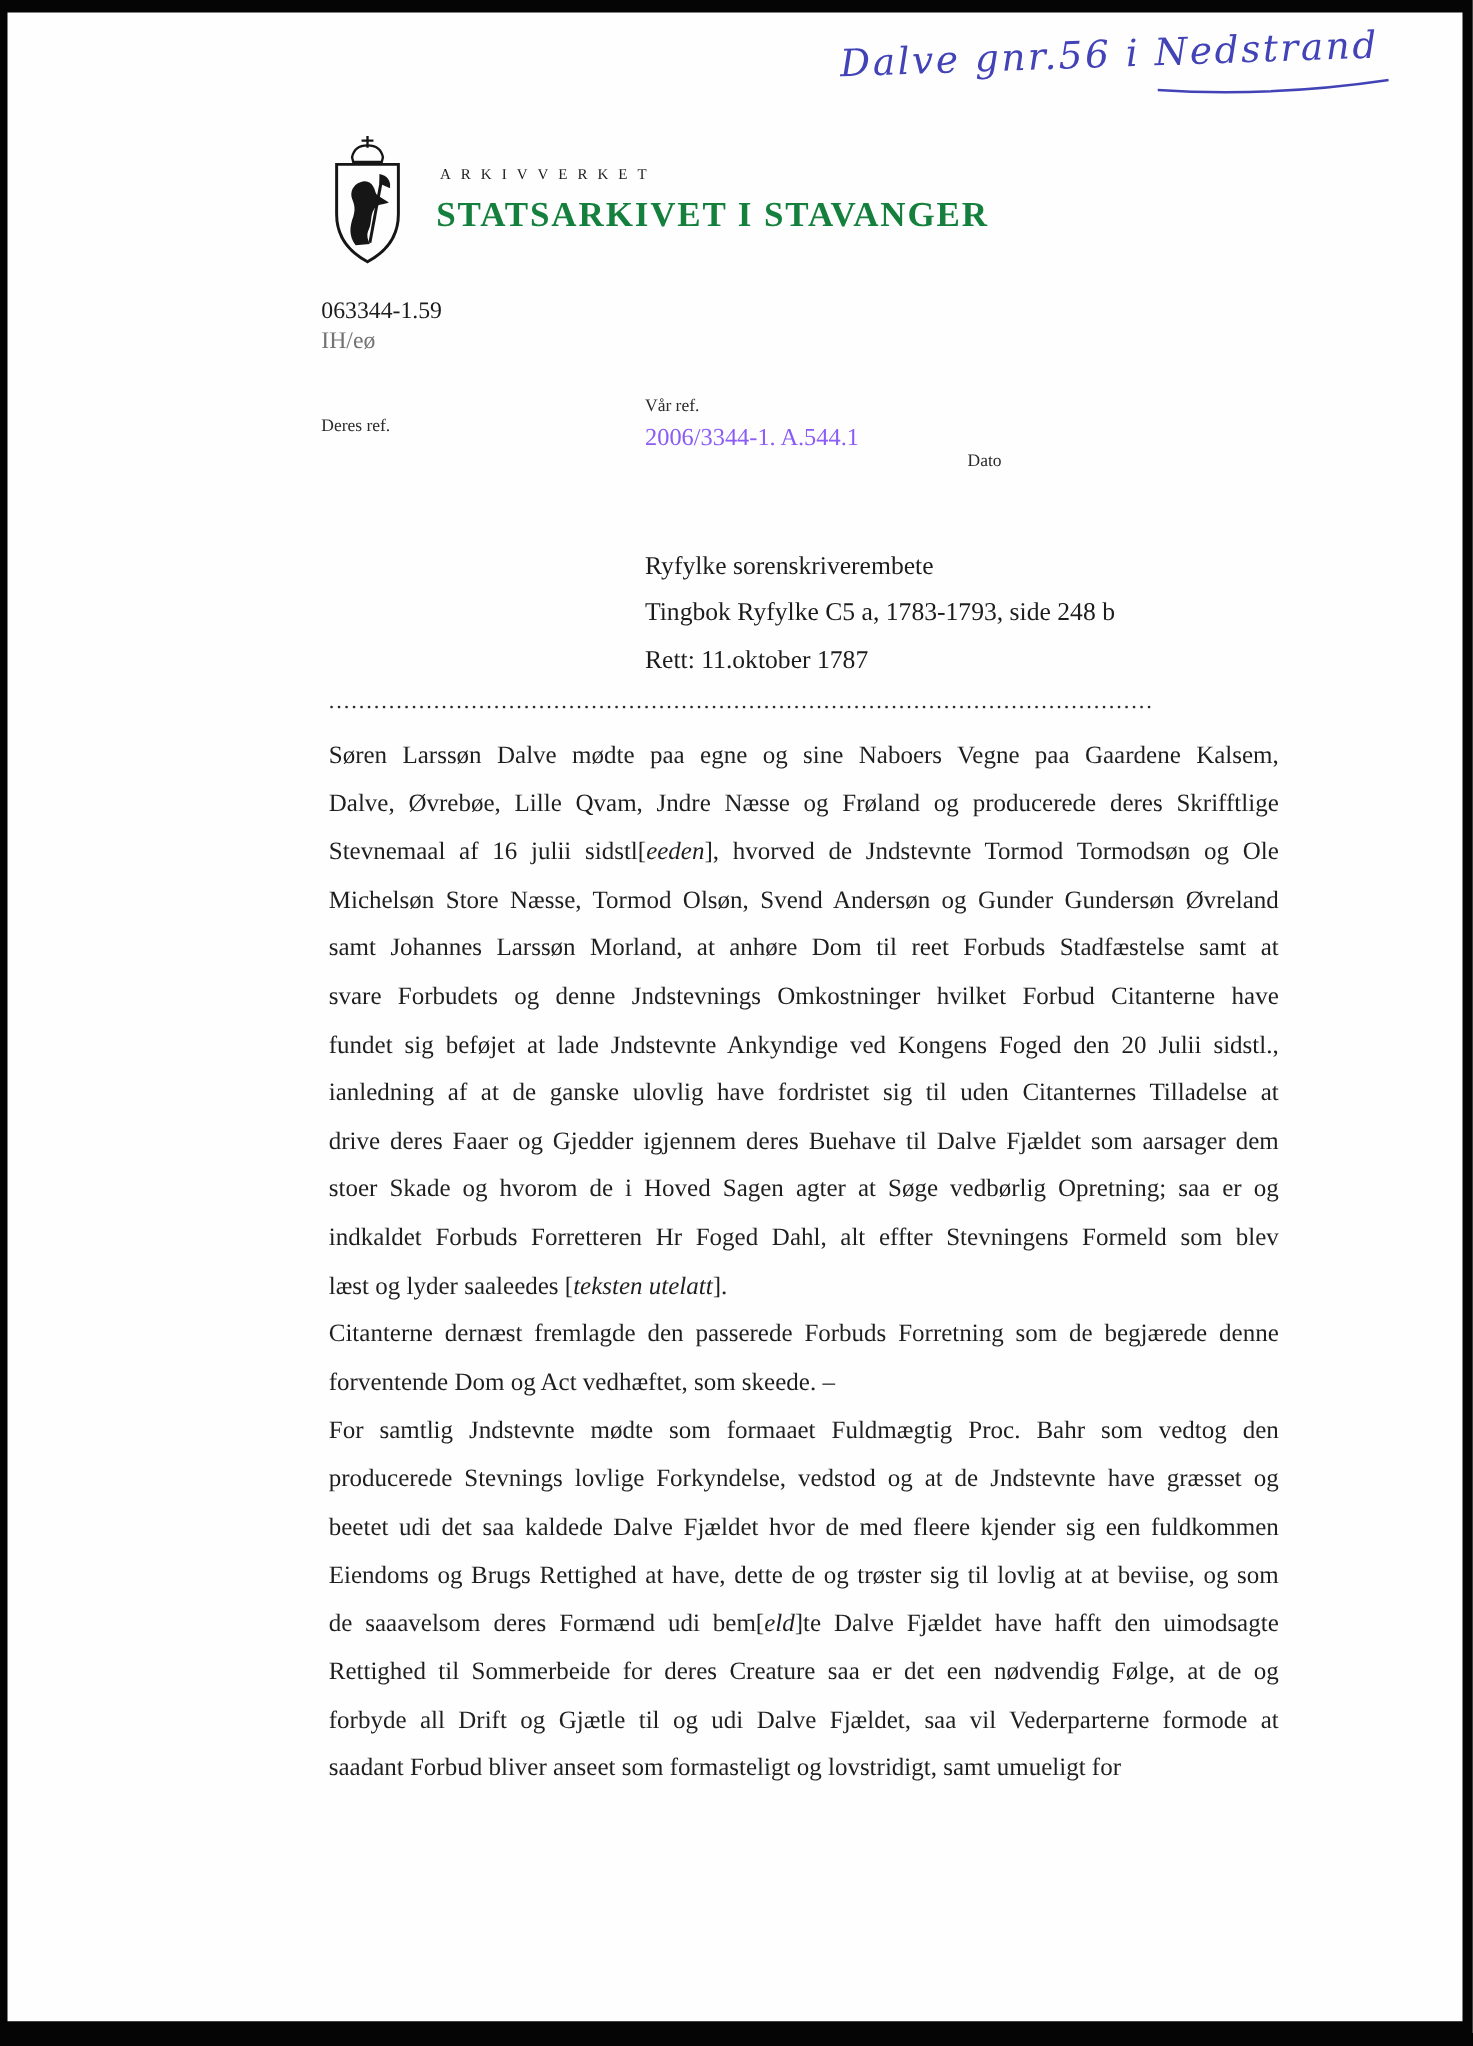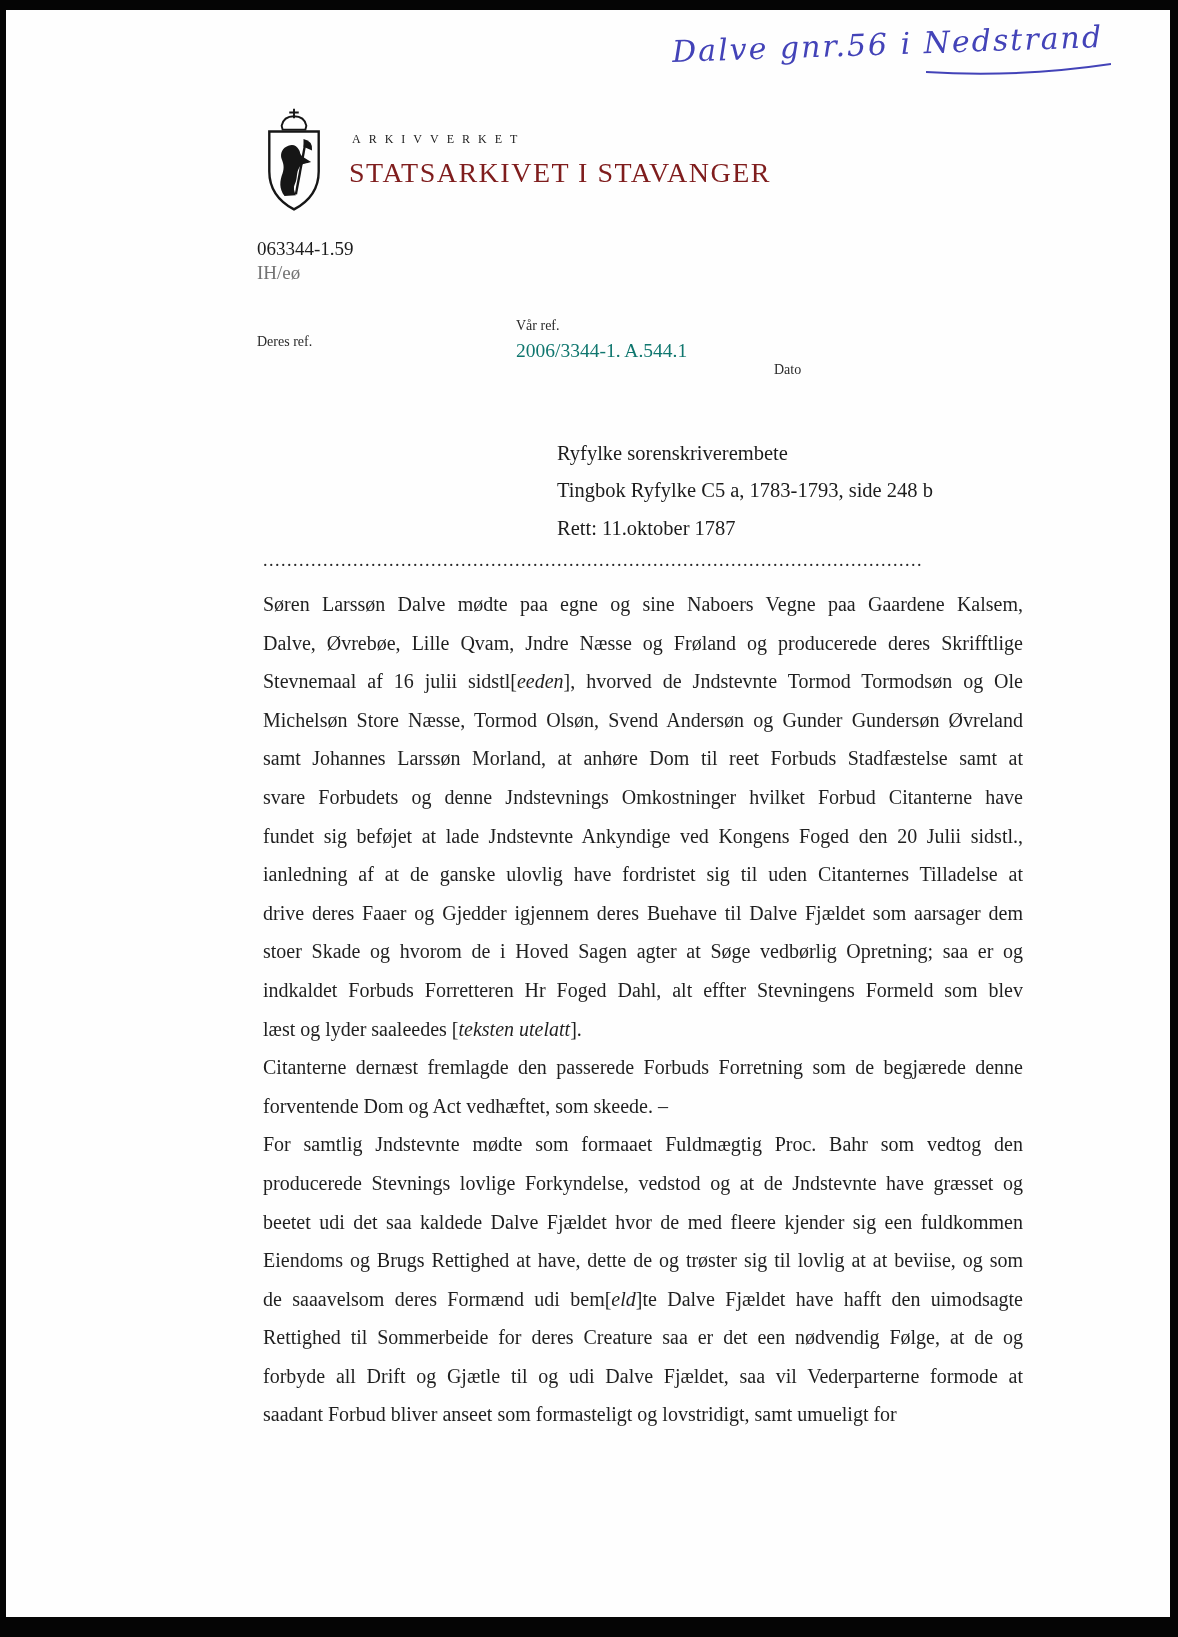--- a/index.html
+++ b/index.html
@@ -28,30 +28,30 @@
   }
   .annotation-underline{position:absolute;left:920px;top:52px;}
   
   .logo{position:absolute;left:250px;top:93px;width:76px;height:114px;}
   .org-small{
     position:absolute;left:346px;top:122px;
     font-size:12px;letter-spacing:8px;color:#1c1c1c;
   }
   .org-large{
     position:absolute;left:343px;top:147px;
-    font-size:28px;letter-spacing:1.5px;color:#7f1d1d;
+    font-size:28px;letter-spacing:1.5px;color:#15803d;font-weight:bold;
   }
   .case-number{position:absolute;left:251px;top:228px;font-size:19px;color:#1c1c1c;}
   .initials{position:absolute;left:251px;top:252px;font-size:19px;color:#737373;}
   .ref-label{position:absolute;font-size:14px;color:#2a2a2a;}
   .lbl-deres{left:251px;top:324px;}
   .lbl-var{left:510px;top:308px;}
   .lbl-dato{left:768px;top:308px;margin-top:44px;}
-  .ref-value{position:absolute;left:510px;top:330px;font-size:19.5px;color:#0f766e;}
-  .source-line{position:absolute;left:510px;font-size:20.5px;color:#1c1c1c;margin-left:41px;}
+  .ref-value{position:absolute;left:510px;top:330px;font-size:19.5px;color:#8b5cf6;}
+  .source-line{position:absolute;left:510px;font-size:20.5px;color:#1c1c1c;}
   .src-0{top:432px;}
   .src-1{top:469px;}
   .src-2{top:507px;}
   .separator{
     position:absolute;left:257px;top:540px;width:757px;height:22px;
     overflow:hidden;white-space:nowrap;
     font-size:18px;letter-spacing:1.5px;color:#2a2a2a;
   }
   .body-text{
     position:absolute;left:257px;top:575px;width:760px;

